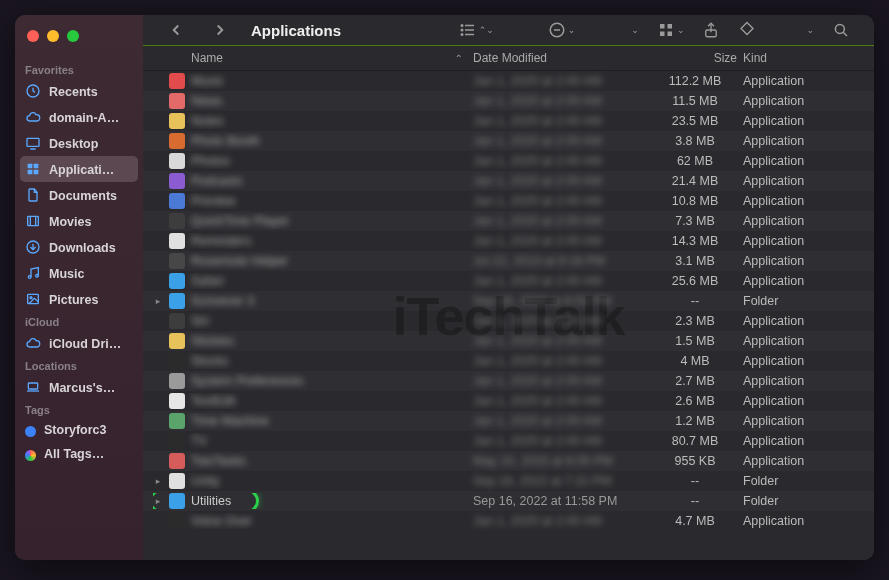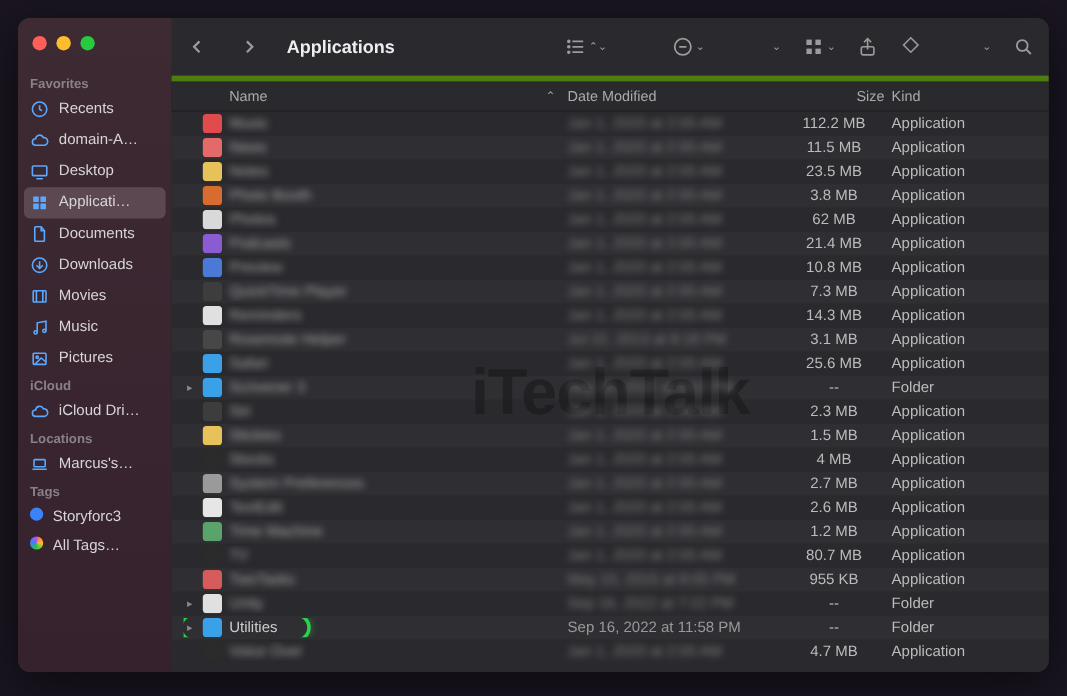--- a/index.html
+++ b/index.html
@@ -28,33 +28,33 @@
     padding: 10px 0;
     display: flex;
     flex-direction: column;
     font-size: 12.5px;
   }
   .traffic { display: flex; gap: 8px; padding: 5px 12px 18px; }
   .tl { width: 12px; height: 12px; border-radius: 50%; }
   .tl.red { background:#ff5f56; } .tl.yel { background:#ffbd2e; } .tl.grn { background:#27c93f; }
   .sb-section { padding: 4px 10px 2px; color:#8a8088; font-size:11px; font-weight:600; }
   .sb-item {
-    display:flex; align-items:flex-start; gap:8px;
+    display:flex; align-items:flex-end; gap:8px;
     padding:5px 10px; color:#d8d4d8; cursor:pointer;
-    white-space:nowrap; overflow:hidden; text-overflow:ellipsis;
+    white-space:nowrap; overflow:hidden; text-overflow:ellipsis;font-weight:bold;
   }
   .sb-item.sel { background:#5c4851; border-radius:5px; margin:0 5px; padding:5px 5px; }
   .sb-icon { width:16px; height:16px; flex:0 0 16px; display:flex; align-items:center; justify-content:center; color:#5aa8ff; }
   .sb-icon svg { width:16px; height:16px; }
   .tag-dot { width:11px; height:11px; border-radius:50%; }
 
   .main { flex:1; display:flex; flex-direction:column; background:#2a2a2e; }
   .toolbar {
-    height:53px; display:flex; align-items:center; gap:10px;
-    padding:0 8px; border-bottom:5px solid #4d7c0f;
+    height:31px; display:flex; align-items:center; gap:10px;
+    padding:0 20px; border-bottom:1px solid #4d7c0f;
   }
   .nav-arrows { display:flex; gap:18px; color:#9b9b9b; }
   .title { font-size:15px; font-weight:600; color:#eee; flex:0 0 auto; margin-left:8px; }
   .tb-spacer { flex:1; }
   .tb-btn { color:#9b9b9b; display:flex; align-items:center; cursor:pointer; padding:4px; }
   .tb-btn svg { width:18px; height:18px; }
   .tb-caret { font-size:9px; margin-left:2px; color:#9b9b9b; }
 
   .columns {
     display:grid;
@@ -162,36 +162,36 @@
             <svg viewBox="0 0 24 24" fill="none" stroke="currentColor" stroke-width="2">
               <path d="M14 3H7a1 1 0 00-1 1v16a1 1 0 001 1h10a1 1 0 001-1V8z"></path>
               <polyline points="14 3 14 8 19 8"></polyline>
             </svg>
           </span>
           <span>Documents</span>
         </div>
         <div class="sb-item">
           <span class="sb-icon">
             <svg viewBox="0 0 24 24" fill="none" stroke="currentColor" stroke-width="2">
+              <rect x="4" y="5" width="16" height="14" rx="1"></rect>
+              <line x1="8" y1="5" x2="8" y2="19"></line>
+              <line x1="16" y1="5" x2="16" y2="19"></line>
+            </svg>
+          </span>
+          <span>Movies</span>
+        </div>
+        <div class="sb-item">
+          <span class="sb-icon">
+            <svg viewBox="0 0 24 24" fill="none" stroke="currentColor" stroke-width="2">
               <circle cx="12" cy="12" r="9"></circle>
               <polyline points="8 12 12 16 16 12"></polyline>
               <line x1="12" y1="7" x2="12" y2="16"></line>
             </svg>
           </span>
           <span>Downloads</span>
-        </div>
-        <div class="sb-item">
-          <span class="sb-icon">
-            <svg viewBox="0 0 24 24" fill="none" stroke="currentColor" stroke-width="2">
-              <rect x="4" y="5" width="16" height="14" rx="1"></rect>
-              <line x1="8" y1="5" x2="8" y2="19"></line>
-              <line x1="16" y1="5" x2="16" y2="19"></line>
-            </svg>
-          </span>
-          <span>Movies</span>
         </div>
         <div class="sb-item">
           <span class="sb-icon">
             <svg viewBox="0 0 24 24" fill="none" stroke="currentColor" stroke-width="2">
               <path d="M9 18V6l11-2v12"></path>
               <circle cx="7" cy="18" r="2"></circle>
               <circle cx="18" cy="16" r="2"></circle>
             </svg>
           </span>
           <span>Music</span>

